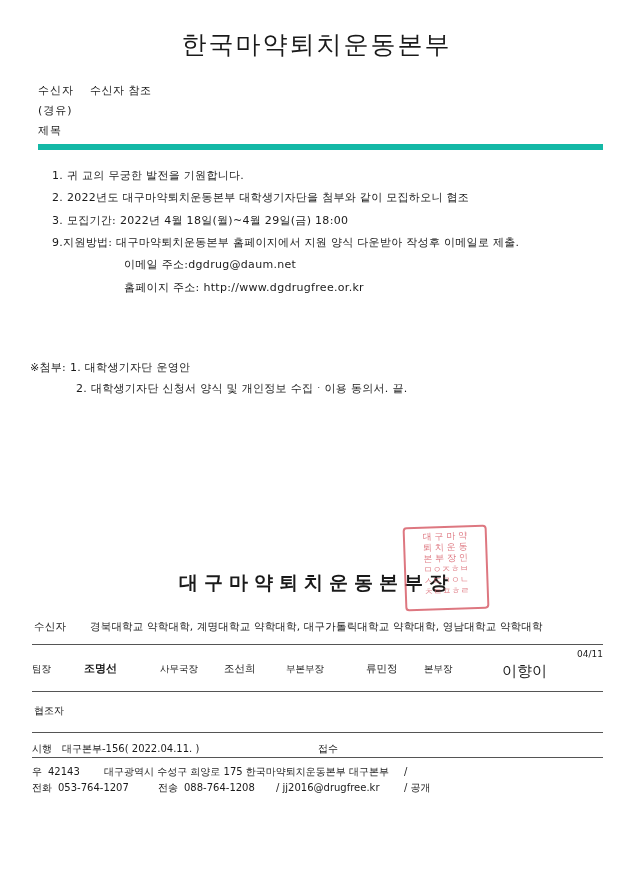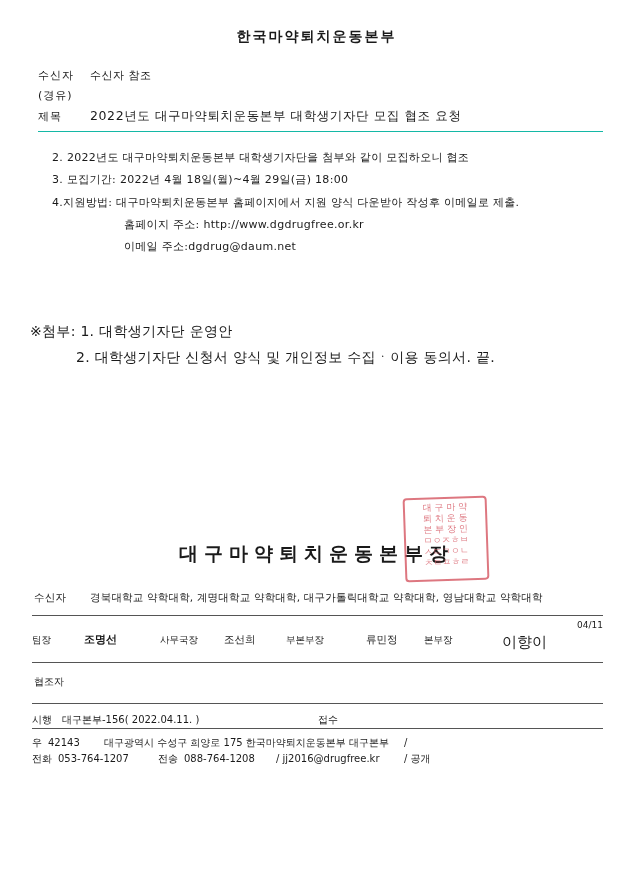--- a/index.html
+++ b/index.html
@@ -18,22 +18,22 @@
   .page {
     position: relative;
     width: 633px;
     height: 879px;
     box-sizing: border-box;
   }
 
   
   .org-title {
     text-align: center;
-    font-size: 14px;
-    font-weight: bold;
+    font-size: 25px;
+    font-weight: normal;
     letter-spacing: 2px;
     margin-top: 28px;
     color: #1a1a1a;
   }
 
   
   .meta {
     margin-top: 22px;
     padding-left: 38px;
     padding-right: 30px;
@@ -50,21 +50,21 @@
     flex: 0 0 52px;
     letter-spacing: 1px;
   }
   .meta-value {
     letter-spacing: 0.5px;
   }
   .subject-row {
     display: flex;
     align-items: baseline;
     margin-top: 4px;
-    border-bottom: 1px solid #14b8a6;
+    border-bottom: 6px solid #14b8a6;
     padding-bottom: 6px;
     padding-right: 0;
   }
   .subject-label {
     width: 52px;
     flex: 0 0 52px;
     font-size: 11px;
     letter-spacing: 1px;
   }
   .subject-value {
@@ -86,21 +86,21 @@
     letter-spacing: 0.3px;
   }
   .ind1 { padding-left: 14px; }
   .ind-sub { padding-left: 86px; }
   .ind-cont { padding-left: 0px; }
 
   
   .attach {
     margin-top: 60px;
     padding-left: 30px;
-    font-size: 14px;
+    font-size: 11px;
     line-height: 1.9;
     color: #1a1a1a;
   }
   .attach p { margin: 0; letter-spacing: 0.3px; }
   .attach .a2 { padding-left: 46px; }
 
   
   .sig-wrap {
     position: relative;
     margin-top: 170px;
@@ -201,30 +201,30 @@
     <div class="meta-row">
       <div class="meta-label">수신자</div>
       <div class="meta-value">수신자 참조</div>
     </div>
     <div class="meta-row">
       <div class="meta-label">(경유)</div>
       <div class="meta-value"></div>
     </div>
     <div class="subject-row">
       <div class="subject-label">제목</div>
-      <div class="subject-value">2022년도 대구마약퇴치운동본부 대학생기자단 모집 협조 요청</div>
     </div>
   </div>
 
   <div class="body">
+    <p class="ind1">1. 귀 교의 무궁한 발전을 기원합니다.</p>
     <p class="ind1">2. 2022년도 대구마약퇴치운동본부 대학생기자단을 첨부와 같이 모집하오니 협조</p>
     <p class="ind1">3. 모집기간: 2022년 4월 18일(월)~4월 29일(금) 18:00</p>
-    <p class="ind1">4.지원방법: 대구마약퇴치운동본부 홈페이지에서 지원 양식 다운받아 작성후 이메일로 제출.</p>
+    <p class="ind1">9.지원방법: 대구마약퇴치운동본부 홈페이지에서 지원 양식 다운받아 작성후 이메일로 제출.</p>
+    <p class="ind-sub">이메일 주소:dgdrug@daum.net</p>
     <p class="ind-sub">홈페이지 주소: http://www.dgdrugfree.or.kr</p>
-    <p class="ind-sub">이메일 주소:dgdrug@daum.net</p>
   </div>
 
   <div class="attach">
     <p>※첨부: 1. 대학생기자단 운영안</p>
     <p class="a2">2. 대학생기자단 신청서 양식 및 개인정보 수집ㆍ이용 동의서.  끝.</p>
   </div>
 
   <div class="sig-wrap">
     <div class="sig-title">대구마약퇴치운동본부장</div>
     <div class="stamp">

